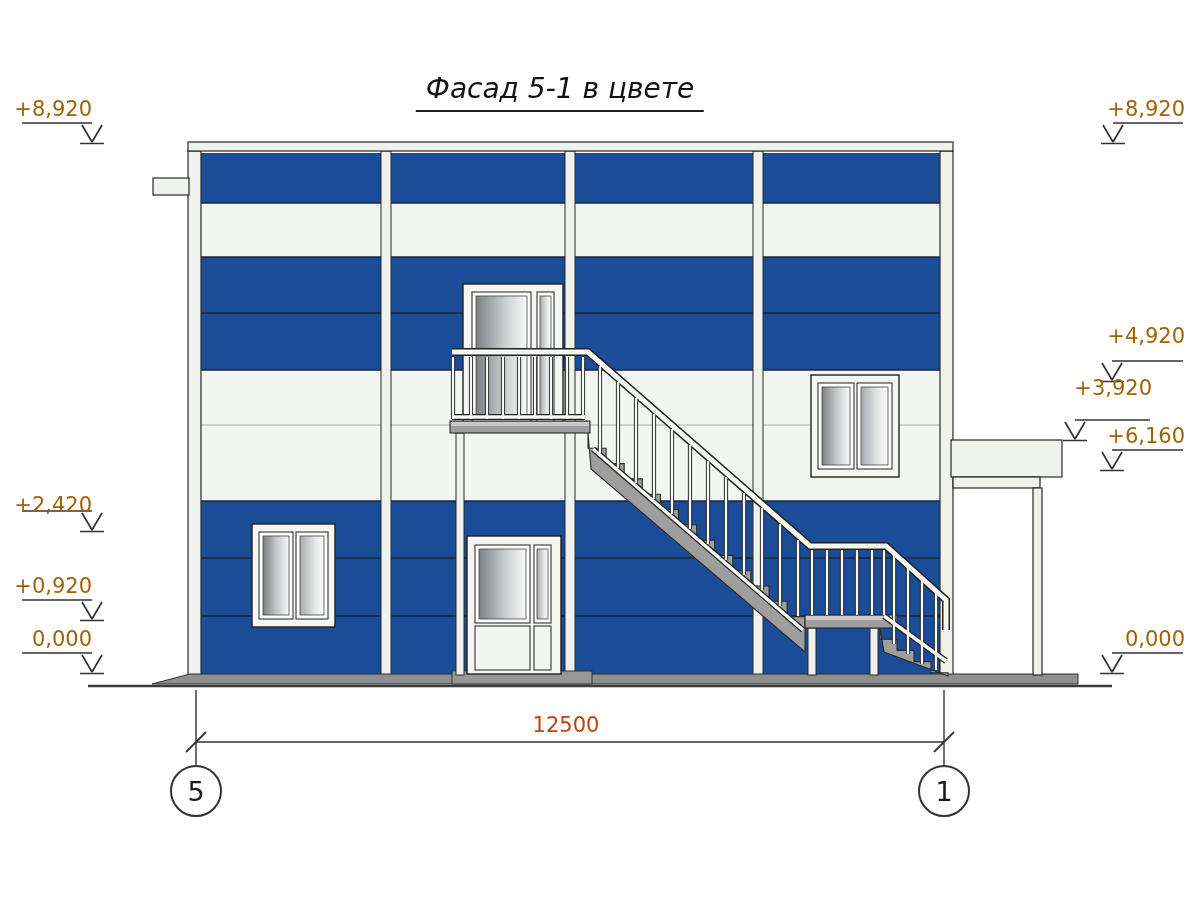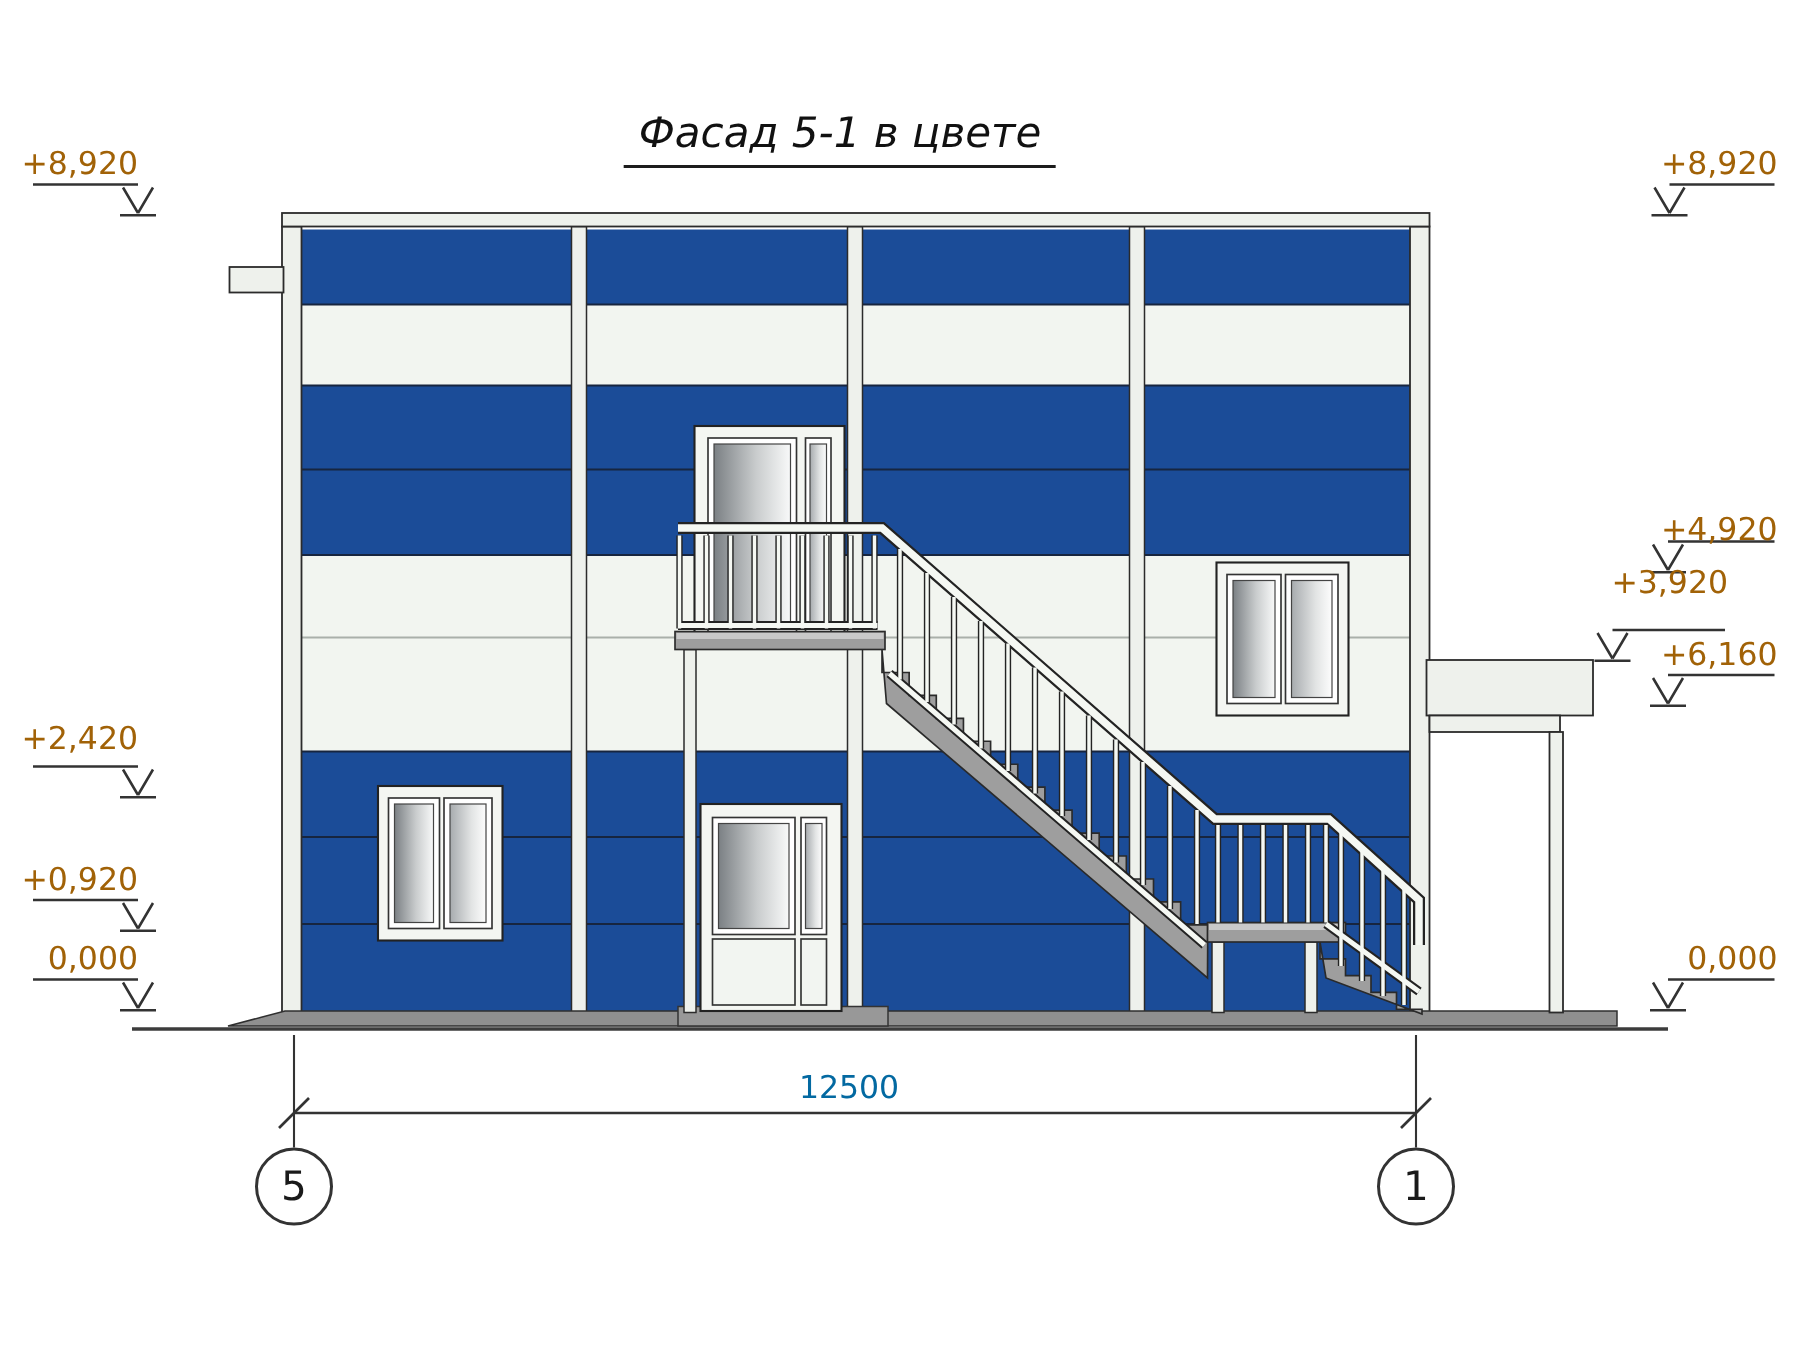--- a/index.html
+++ b/index.html
@@ -6,21 +6,21 @@
   body{width:1200px;height:900px;background:#ffffff;position:relative;overflow:hidden;
        font-family:"DejaVu Sans","Liberation Sans",sans-serif;color:#111;}
   #stage{position:absolute;left:0;top:0;width:1200px;height:900px;}
   svg{position:absolute;left:0;top:0;}
   .lbl{position:absolute;font-size:21px;white-space:nowrap;color:#a16207;}
   .lbl-r{text-align:right;}
   .title{position:absolute;left:560px;top:72px;transform:translateX(-50%);
          font-size:28px;font-style:italic;border-bottom:2px solid #1c1c1c;
          padding:0 10px 5px 10px;}
   .dim-text{position:absolute;left:566px;top:713px;transform:translateX(-50%);
-            font-size:21px;color:#0369a1;}
+            font-size:21px;color:#c2410c;}
   .axis-bubble{position:absolute;width:52px;height:52px;border:2px solid #333;
                border-radius:50%;background:#fff;display:flex;align-items:center;
                justify-content:center;font-size:27px;color:#1a1a1a;box-sizing:border-box;}
 </style>
 </head>
 <body>
 
 <div id="stage">
 
 <svg width="1200" height="900" viewBox="0 0 1200 900">
@@ -178,26 +178,26 @@
     <line x1="944" y1="690" x2="944" y2="765" stroke-width="1.4"></line>
     <line x1="196" y1="742" x2="944" y2="742" stroke-width="1.6"></line>
     <line x1="186" y1="752" x2="206" y2="732" stroke-width="1.8"></line>
     <line x1="934" y1="752" x2="954" y2="732" stroke-width="1.8"></line>
   </g>
 </svg>
 
 <div class="title">Фасад 5-1 в цвете</div>
 
 <div class="lbl lbl-r" style="right:1108px;top:97px;">+8,920</div>
-<div class="lbl lbl-r" style="right:1108px;top:480px;">+2,420</div>
+<div class="lbl lbl-r" style="right:1108px;top:493px;">+2,420</div>
 <div class="lbl lbl-r" style="right:1108px;top:574px;">+0,920</div>
 <div class="lbl lbl-r" style="right:1108px;top:627px;">0,000</div>
 
 <div class="lbl lbl-r" style="right:15px;top:97px;">+8,920</div>
-<div class="lbl lbl-r" style="right:15px;top:341px;">+4,920</div>
+<div class="lbl lbl-r" style="right:15px;top:324px;">+4,920</div>
 <div class="lbl lbl-r" style="right:48px;top:376px;">+3,920</div>
 <div class="lbl lbl-r" style="right:15px;top:424px;">+6,160</div>
 <div class="lbl lbl-r" style="right:15px;top:627px;">0,000</div>
 
 <div class="dim-text">12500</div>
 
 <div class="axis-bubble" style="left:170px;top:765px;">
   <span>5</span>
 </div>
 <div class="axis-bubble" style="left:918px;top:765px;">

